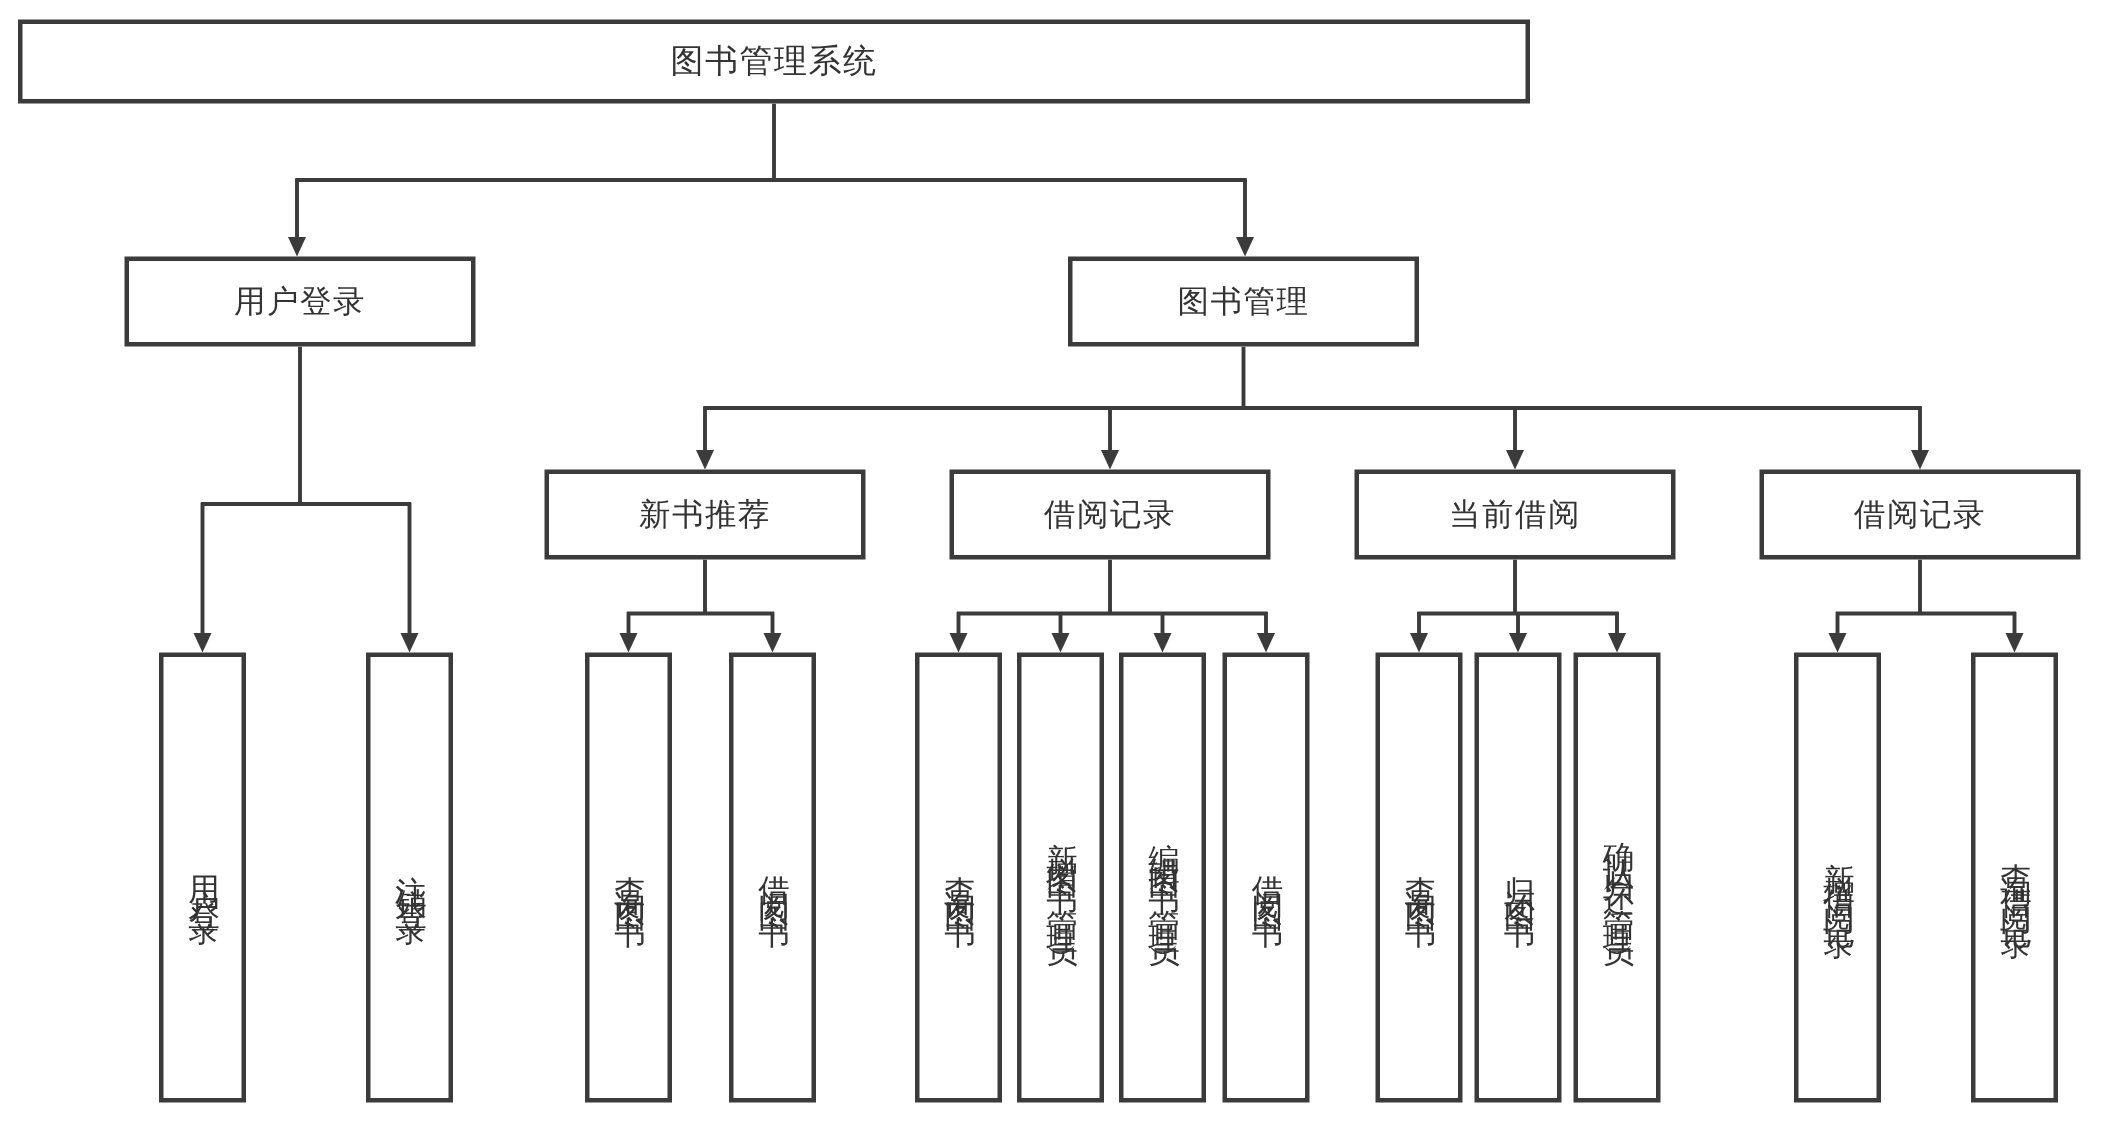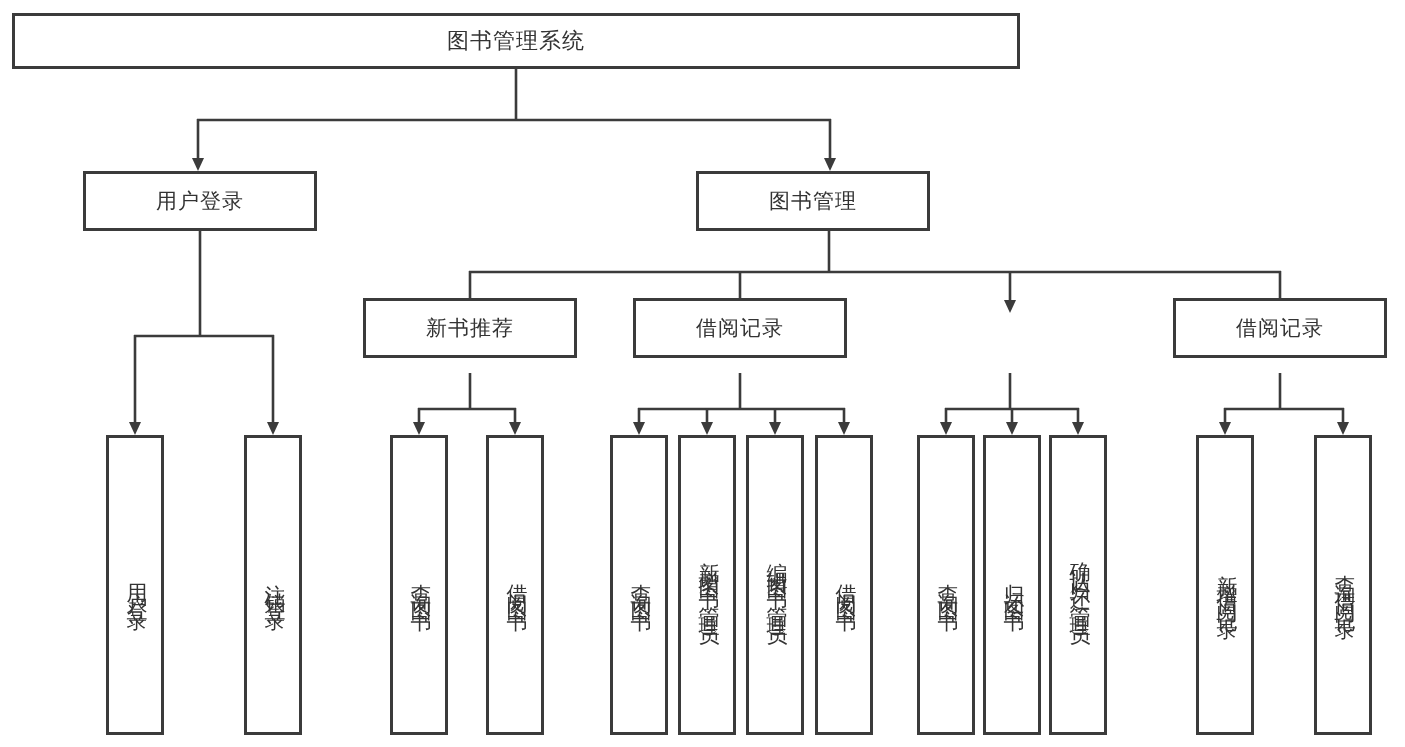--- a/index.html
+++ b/index.html
@@ -1,21 +1,21 @@
 <!DOCTYPE html>
 <html style="--line: #3b3b3b; --text: #333333; --watermark: #b3b3b3;"><head>
 <meta charset="utf-8">
 <style>
   html, body { margin: 0; padding: 0; background: #ffffff; }
   .canvas {
     position: relative;
     width: 1405px;
     height: 747px;
     background: #ffffff;
-    font-family: Liberation Mono, monospace;
+    font-family: Liberation Sans, sans-serif;
     overflow: hidden;
   }
   .connectors {
     position: absolute;
     left: 0; top: 0;
     width: 1405px; height: 747px;
     z-index: 1;
   }
   .node {
     position: absolute;
@@ -24,21 +24,21 @@
     border: 3px solid var(--line, #3b3b3b);
     color: var(--text, #333333);
     display: flex;
     align-items: center;
     justify-content: center;
     z-index: 2;
   }
   .node.h { font-size: 21px; letter-spacing: 1px; }
   .node.root { left: 12px; top: 13px; width: 1008px; height: 56px; font-size: 22px; }
   .node.lvl2 { top: 171px; width: 234px; height: 60px; }
-  .node.lvl3 { top: 298px; width: 214px; height: 60px; }
+  .node.lvl3 { top: 313px; width: 214px; height: 60px; }
   .node.leaf {
     top: 435px;
     width: 58px;
     height: 300px;
     font-size: 21px;
     writing-mode: vertical-rl;
     text-orientation: mixed;
     letter-spacing: 9px;
     line-height: 52px;
     text-align: center;
@@ -118,24 +118,25 @@
     <line x1="1224" y1="409" x2="1344" y2="409"></line>
     <line x1="1225" y1="408" x2="1225" y2="424"></line>
     <polygon points="1219,422 1231,422 1225,435"></polygon>
     <line x1="1343" y1="408" x2="1343" y2="424"></line>
     <polygon points="1337,422 1349,422 1343,435"></polygon>
   </svg>
 
   <div class="node h root">图书管理系统</div>
 
   <div class="node h lvl2" style="left:83px;">用户登录</div>
-  <div class="node h lvl2" style="left:696px;text-align:right;">图书管理</div>
+  <div class="node h lvl2" style="left:712px;text-align:right;">图书管理</div>
 
   <div class="node h lvl3" style="left:363px;">新书推荐</div>
   <div class="node h lvl3" style="left:633px;">借阅记录</div>
+  <div class="node h lvl3" style="left:903px;">当前借阅</div>
   <div class="node h lvl3" style="left:1173px;">借阅记录</div>
 
   <div class="node leaf" style="left:106px;">用户登录</div>
   <div class="node leaf" style="left:244px;">注销登录</div>
 
   <div class="node leaf" style="left:390px;">查询图书</div>
   <div class="node leaf" style="left:486px;">借阅图书</div>
 
   <div class="node leaf" style="left:610px;">查询图书</div>
   <div class="node leaf" style="left:678px;">新增图书（管理员）</div>

